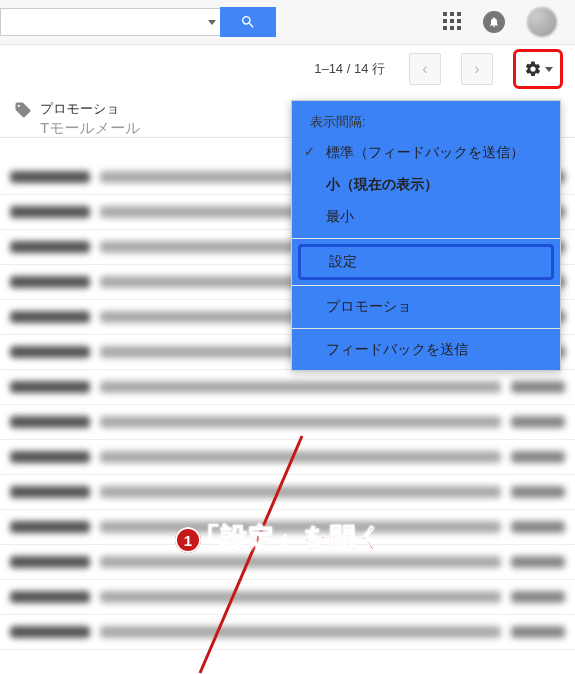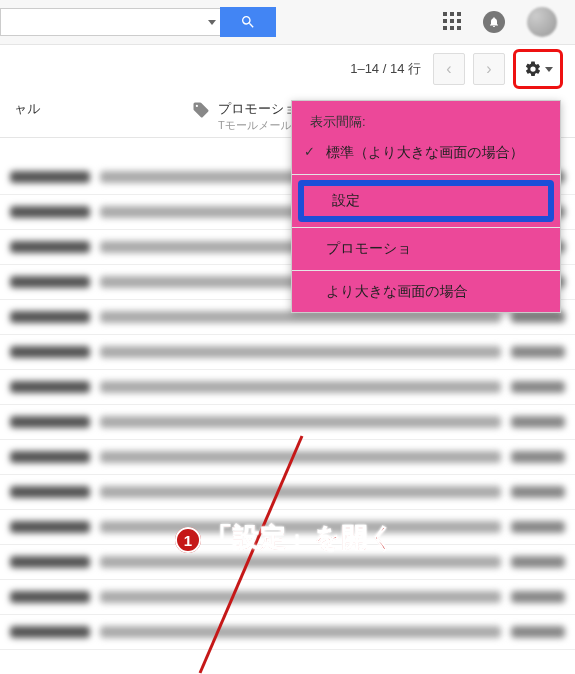--- a/index.html
+++ b/index.html
@@ -74,21 +74,21 @@
     background: radial-gradient(circle at 30% 30%, #ccc, #999);
     filter: blur(1px);
   }
 
   .toolbar {
     height: 48px;
     display: flex;
     align-items: center;
     justify-content: flex-end;
     padding-right: 12px;
-    gap: 8px;
+    gap: 20px;
   }
   .page-count { color: #444; font-size: 13px; margin-right: 4px; }
   .nav-btn {
     width: 30px; height: 30px;
     border: 1px solid #ddd;
     border-radius: 2px;
     display: flex; align-items: center; justify-content: center;
     color: #bbb;
     font-size: 16px;
     background: #f8f8f8;
@@ -119,21 +119,21 @@
     gap: 8px;
     padding: 8px 14px 0 14px;
     cursor: pointer;
     min-width: 120px;
   }
   .tab.first { min-width: 150px; }
   .tab .icon { width: 18px; height: 18px; }
   .tab .icon svg { width: 18px; height: 18px; fill: #888; }
   .tab-labels { display: flex; flex-direction: column; line-height: 1.3; }
   .tab-title { font-size: 13px; color: #333; }
-  .tab-sub { font-size: 11px; color: #999; }
+  .tab-sub { font-size: 15px; color: #999; }
 
   .mail-list {
     position: absolute;
     left: 0;
     top: 160px;
     width: 575px;
     height: 514px;
   }
   .mail-row {
     height: 34px;
@@ -152,21 +152,21 @@
   .blur-a { width: 80px; background: #555; }
   .blur-b { flex: 1; background: #aaa; }
   .blur-c { width: 54px; background: #888; }
 
   
   .menu {
     position: absolute;
     right: 14px;
     top: 100px;
     width: 268px;
-    background: #ec4899;
+    background: #3b82f6;
     border: 1px solid #ccc;
     box-shadow: 0 2px 8px rgba(0,0,0,0.25);
     z-index: 20;
     padding: 8px 0 4px 0;
   }
   .menu-header {
     padding: 4px 18px 6px 18px;
     font-size: 13px;
     color: #333;
   }
@@ -185,21 +185,21 @@
     font-size: 13px;
     color: #333;
   }
   .menu-item.bold { font-weight: bold; }
   .menu-divider {
     height: 1px;
     background: #e5e5e5;
     margin: 5px 0;
   }
   .menu-item.highlight {
-    border: 6px solid #1d4ed8;
+    border: 3px solid #1d4ed8;
     border-radius: 4px;
     margin: 2px 6px;
     padding: 6px 12px 6px 28px;
     font-family: Liberation Serif, serif;
   }
 
   
   .anno-line {
     position: absolute;
     z-index: 30;
@@ -214,21 +214,21 @@
     background: #c51818;
     color: #fff;
     font-weight: bold;
     font-size: 15px;
     display: flex; align-items: center; justify-content: center;
     z-index: 31;
     box-shadow: inset 0 0 0 2px #fff;
   }
   .anno-text {
     position: absolute;
-    left: 206px;
+    left: 194px;
     top: 520px;
     font-size: 26px;
     font-weight: bold;
     color: #c51818;
     -webkit-text-stroke: 1px #fff;
     text-shadow: 0 0 3px #fff, 0 0 3px #fff;
     z-index: 31;
     letter-spacing: 1px;
   }
 </style>
@@ -279,25 +279,20 @@
   </div>
   <div class="gear-btn">
     <svg viewBox="0 0 24 24">
         <path d="M19.14 12.94a7.49 7.49 0 000-1.88l2.03-1.58a.5.5 0 00.12-.64l-1.92-3.32a.5.5 0 00-.61-.22l-2.39.96a7.03 7.03 0 00-1.62-.94l-.36-2.54A.5.5 0 0013.9 2h-3.8a.5.5 0 00-.49.42l-.36 2.54c-.58.24-1.12.55-1.62.94l-2.39-.96a.5.5 0 00-.61.22L2.71 8.48a.5.5 0 00.12.64l2.03 1.58a7.49 7.49 0 000 1.88L2.83 14.16a.5.5 0 00-.12.64l1.92 3.32c.14.24.42.34.61.22l2.39-.96c.5.39 1.04.7 1.62.94l.36 2.54a.5.5 0 00.49.42h3.8a.5.5 0 00.49-.42l.36-2.54c.58-.24 1.12-.55 1.62-.94l2.39.96c.23.09.49-.01.61-.22l1.92-3.32a.5.5 0 00-.12-.64l-2.03-1.58zM12 15.5A3.5 3.5 0 1112 8.5a3.5 3.5 0 010 7z"></path>
       </svg>
     <div class="caret"></div>
   </div>
 </div>
 
 <div class="tabs-row">
-  <div class="tab first">
-    <div class="tab-labels">
-      <span class="tab-title">ャル</span>
-    </div>
-  </div>
   <div class="tab">
     <div class="icon">
       <svg viewBox="0 0 24 24">
           <path d="M21.41 11.58l-9-9A2 2 0 0011 2H4a2 2 0 00-2 2v7a2 2 0 00.59 1.41l9 9a2 2 0 002.83 0l7-7a2 2 0 000-2.83zM6.5 8A1.5 1.5 0 118 6.5 1.5 1.5 0 016.5 8z"></path>
         </svg>
     </div>
     <div class="tab-labels">
       <span class="tab-title">プロモーショ</span>
       <span class="tab-sub">Tモールメール</span>
     </div>
@@ -372,26 +367,28 @@
     </div>
   <div class="mail-row">
       <div class="blur-a"></div>
       <div class="blur-b"></div>
       <div class="blur-c"></div>
     </div>
 </div>
 
 <div class="menu">
   <div class="menu-header">表示間隔:</div>
-  <div class="menu-item checked">標準（より大きな画面の場合）</div>
+  <div class="menu-item checked">標準（フィードバックを送信）</div>
+  <div class="menu-item bold">小（現在の表示）</div>
+  <div class="menu-item">最小</div>
   <div class="menu-divider"></div>
   <div class="menu-item highlight">設定</div>
   <div class="menu-divider"></div>
   <div class="menu-item">プロモーショ</div>
   <div class="menu-divider"></div>
-  <div class="menu-item">より大きな画面の場合</div>
+  <div class="menu-item">フィードバックを送信</div>
 </div>
 
 <svg class="anno-line" width="575" height="674">
   <line x1="200" y1="535" x2="302" y2="298" stroke="#c51818" stroke-width="3"></line>
 </svg>
 <div class="anno-badge">1</div>
 <div class="anno-text">「設定」を開く</div>
 
 </body></html>

